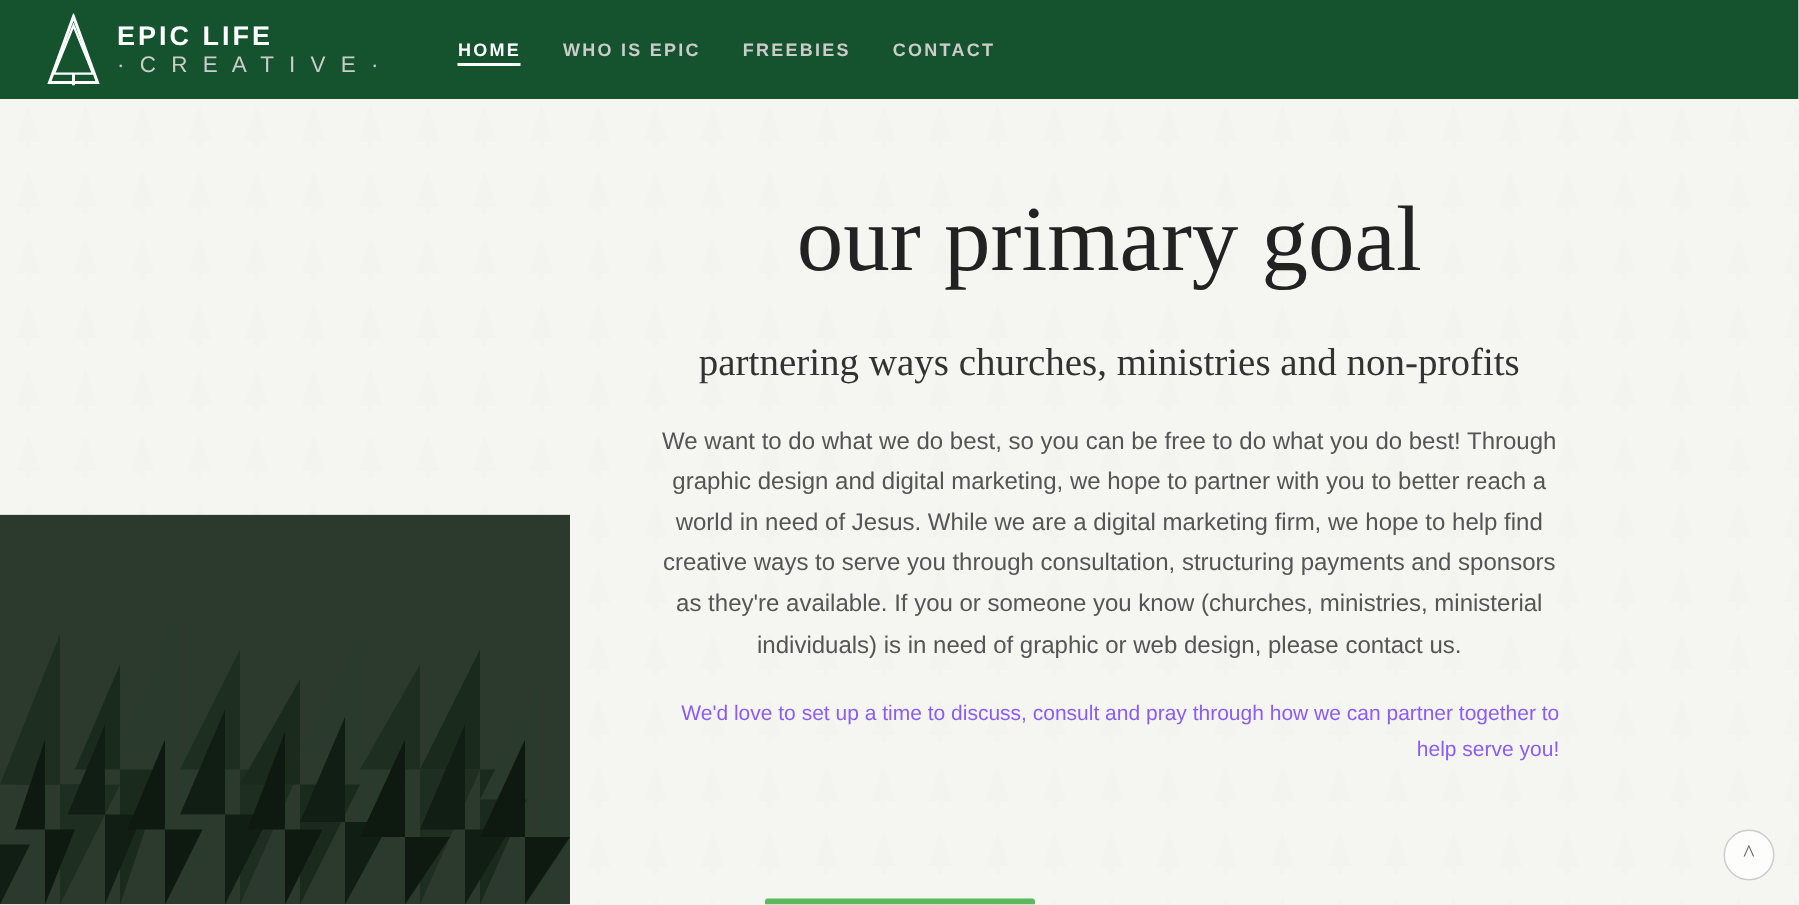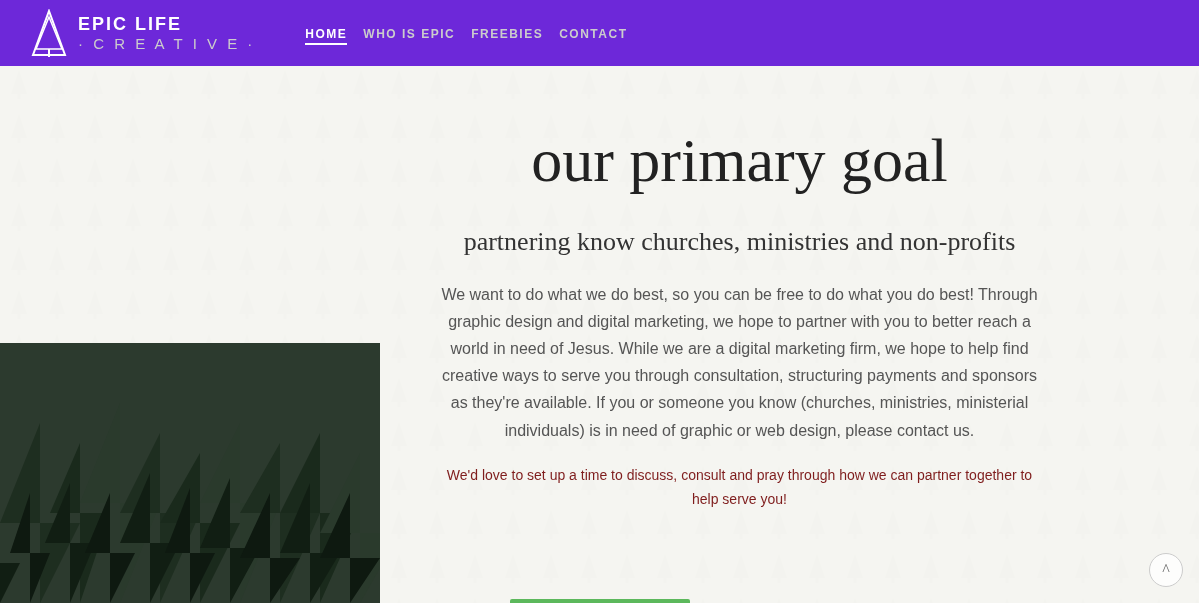--- a/index.html
+++ b/index.html
@@ -8,21 +8,21 @@
       font-family: 'Georgia', serif;
       width: 1199px;
       height: 603px;
       overflow: hidden;
       position: relative;
       background: #f5f5f0;
     }
 
     
     nav {
-      background: #6d28d9;
+      background: #14532d;
       display: flex;
       align-items: center;
       height: 66px;
       padding: 0 30px;
       position: relative;
       z-index: 10;
     }
 
     .logo-area {
       display: flex;
@@ -51,21 +51,21 @@
 
     .logo-subtitle {
       color: #ccc;
       font-size: 15px;
       letter-spacing: 3px;
       font-family: 'Arial', sans-serif;
     }
 
     .nav-links {
       display: flex;
-      gap: 16px;
+      gap: 28px;
       list-style: none;
     }
 
     .nav-links li a {
       color: #ccc;
       text-decoration: none;
       font-family: 'Arial', sans-serif;
       font-size: 12px;
       letter-spacing: 1.5px;
       font-weight: 600;
@@ -155,24 +155,24 @@
       font-family: 'Arial', sans-serif;
       margin-bottom: 20px;
       text-align: center;
       max-width: 600px;
       margin-left: auto;
       margin-right: auto;
     }
 
     .body-text-2 {
       font-size: 14px;
-      color: #7f1d1d;
+      color: #8b5cf6;
       line-height: 1.7;
       font-family: 'Arial', sans-serif;
-      text-align: center;
+      text-align: right;
       max-width: 600px;
       margin-left: auto;
       margin-right: auto;
     }
 
     
     .scroll-top {
       position: absolute;
       bottom: 16px;
       right: 16px;
@@ -265,21 +265,21 @@
       <polygon points="190,260 190,145 165,210 215,210" fill="#0e1910"></polygon>
       <polygon points="230,260 230,135 200,205 260,205" fill="#111e13"></polygon>
       <polygon points="270,260 270,150 240,215 300,215" fill="#0e1910"></polygon>
       <polygon points="310,260 310,140 280,210 340,210" fill="#111e13"></polygon>
       <polygon points="350,260 350,150 320,215 380,215" fill="#0e1910"></polygon>
     </svg>
   </div>
 
   <div class="content-box">
     <h1 class="primary-goal-title">our primary goal</h1>
-    <h2 class="subtitle">partnering know churches, ministries and non-profits</h2>
+    <h2 class="subtitle">partnering ways churches, ministries and non-profits</h2>
     <p class="body-text">We want to do what we do best, so you can be free to do what you do best! Through graphic design and digital marketing, we hope to partner with you to better reach a world in need of Jesus. While we are a digital marketing firm, we hope to help find creative ways to serve you through consultation, structuring payments and sponsors as they're available. If you or someone you know (churches, ministries, ministerial individuals) is in need of graphic or web design, please contact us.</p>
     <p class="body-text-2">We'd love to set up a time to discuss, consult and pray through how we can partner together to help serve you!</p>
   </div>
 
   <div class="green-bar"></div>
 
   <div class="scroll-top">
     <span>^</span>
   </div>
 

